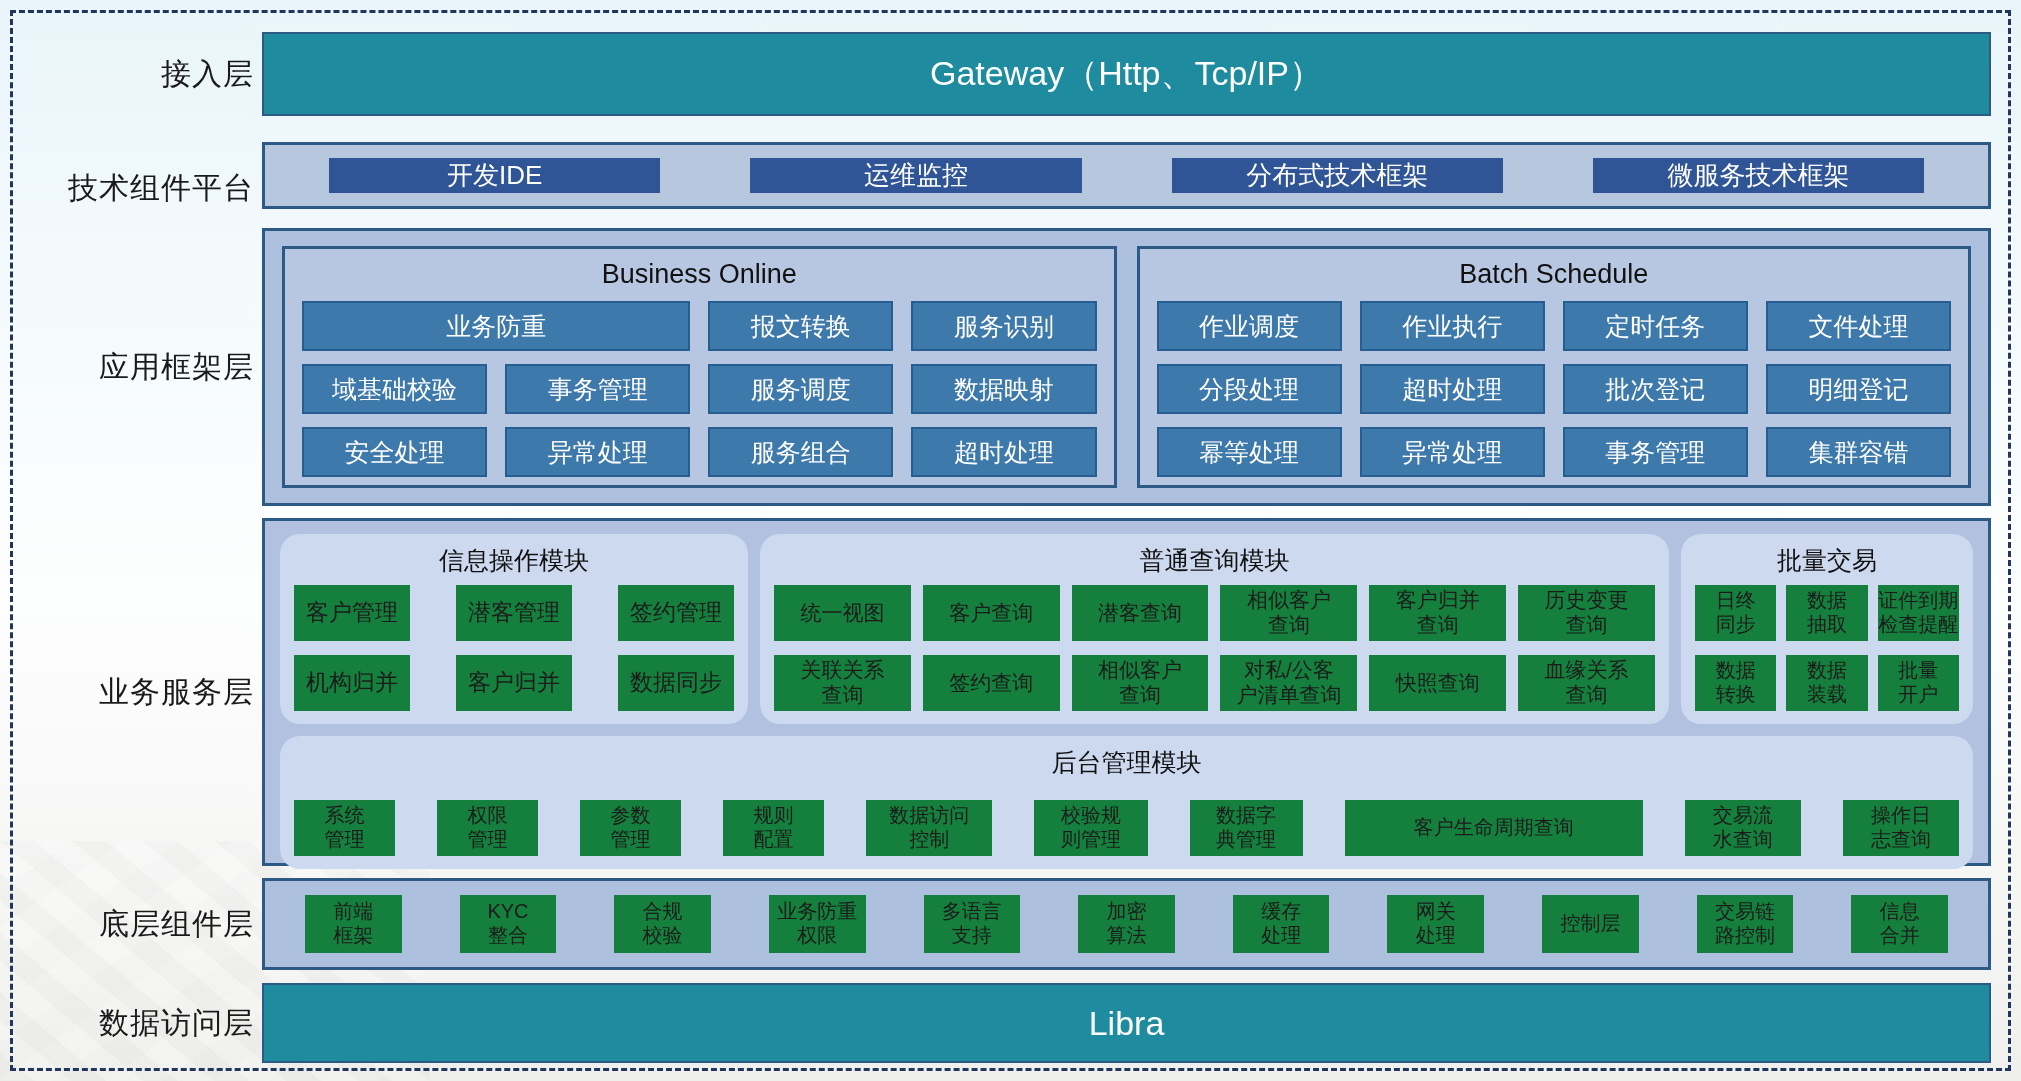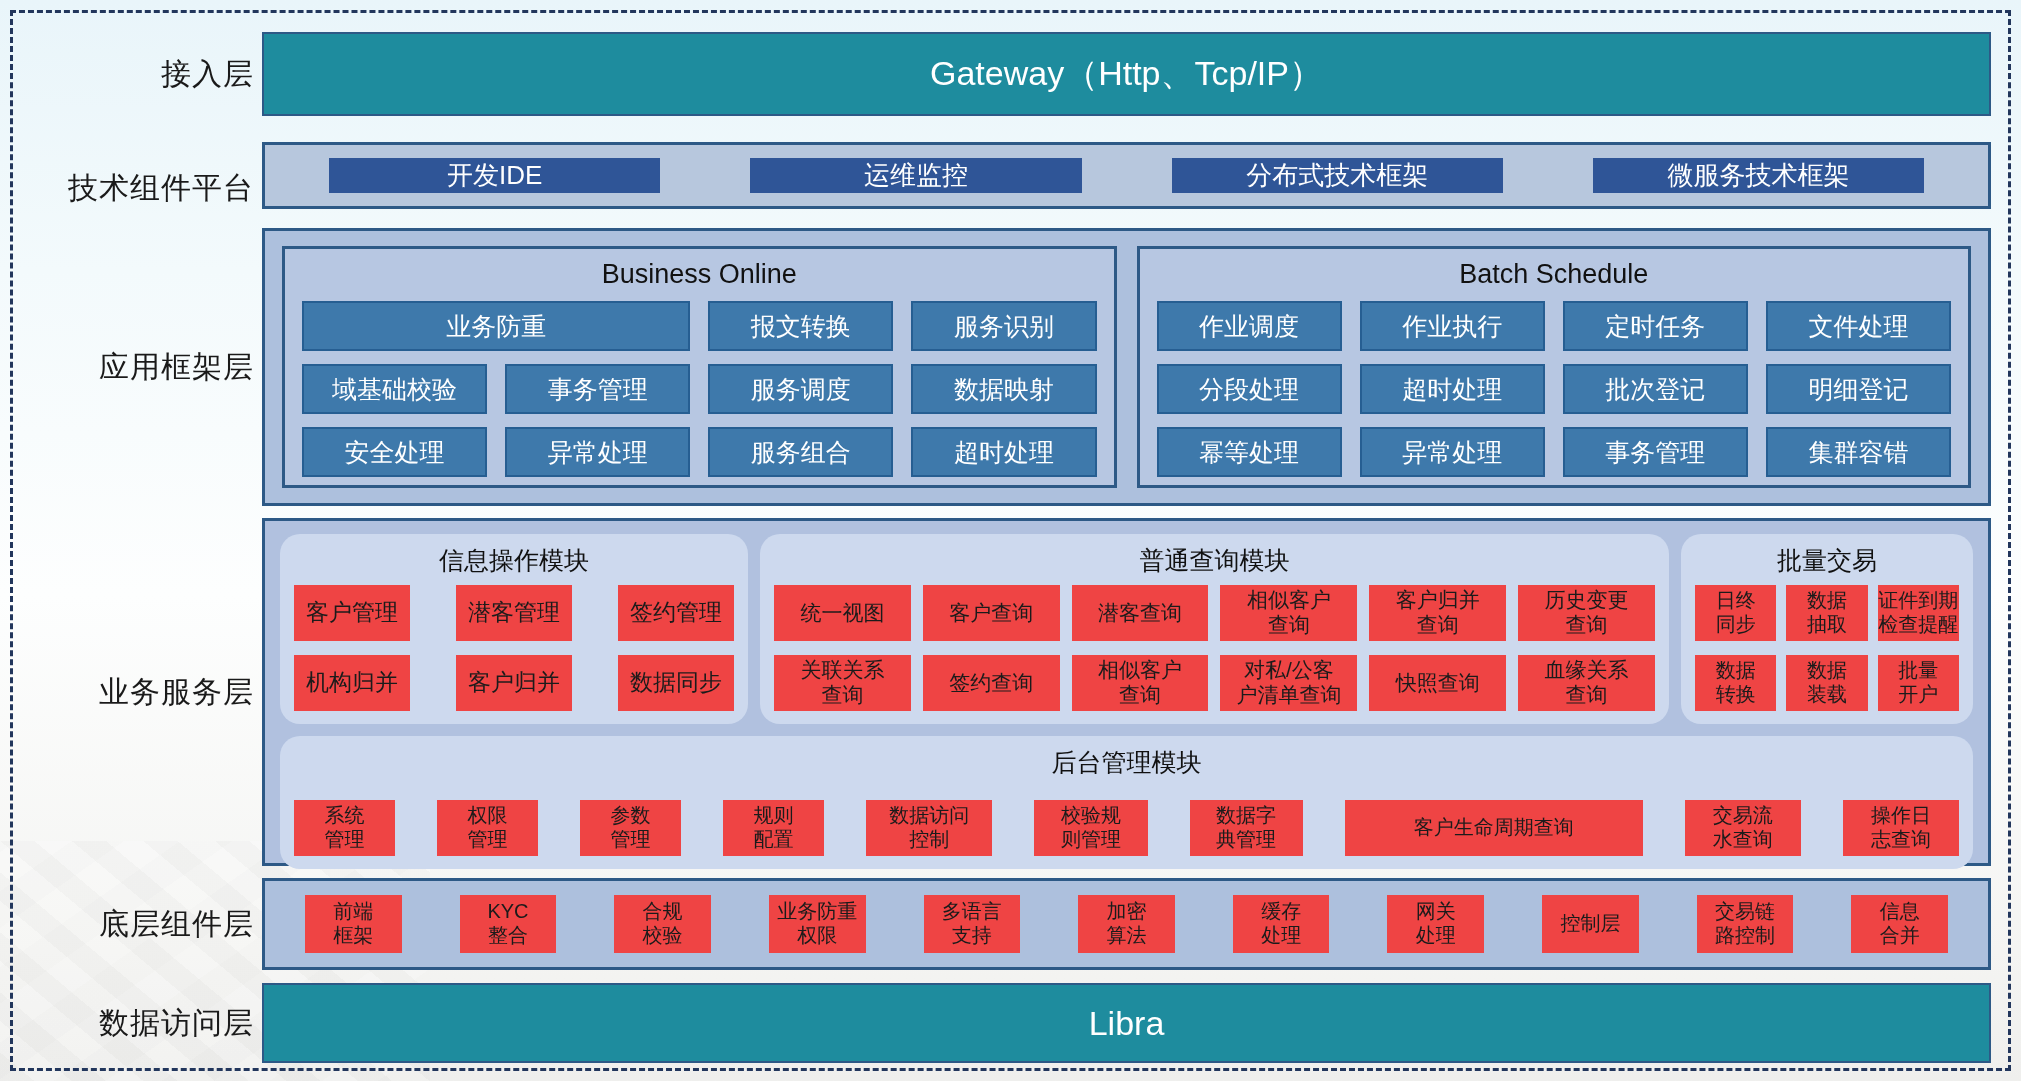--- a/index.html
+++ b/index.html
@@ -71,21 +71,21 @@
   .svc-panel{background:#cdd9ee;border-radius:20px;padding:2px 14px 13px;box-sizing:border-box;display:flex;flex-direction:column;}
   .svc-title{text-align:center;font-size:25px;color:#111;padding:8px 0 8px;}
   .svc-grid{display:grid;flex:1;}
   .panel-info{flex:0 0 468px;}
   .panel-info .svc-grid{grid-template-columns:repeat(3,1fr);gap:14px 46px;}
   .panel-query{flex:1;}
   .panel-query .svc-grid{grid-template-columns:repeat(6,1fr);gap:14px 12px;}
   .panel-batch{flex:0 0 292px;}
   .panel-batch .svc-grid{grid-template-columns:repeat(3,1fr);gap:14px 10px;}
   .white-cell{
-    background:#ef4444;color:#1b1b1b;
+    background:#15803d;color:#1b1b1b;
     display:flex;align-items:center;justify-content:center;
     text-align:center;white-space:pre-line;line-height:1.18;min-height:56px;
   }
   .panel-info .white-cell{font-size:23px;}
   .panel-query .white-cell{font-size:21px;}
   .panel-batch .white-cell{font-size:20px;}
   .panel-admin{margin:0;}
   .panel-admin .svc-grid{
     grid-template-columns:1fr 1fr 1fr 1fr 1.25fr 1.12fr 1.12fr 2.95fr 1.15fr 1.15fr;
     gap:42px;

